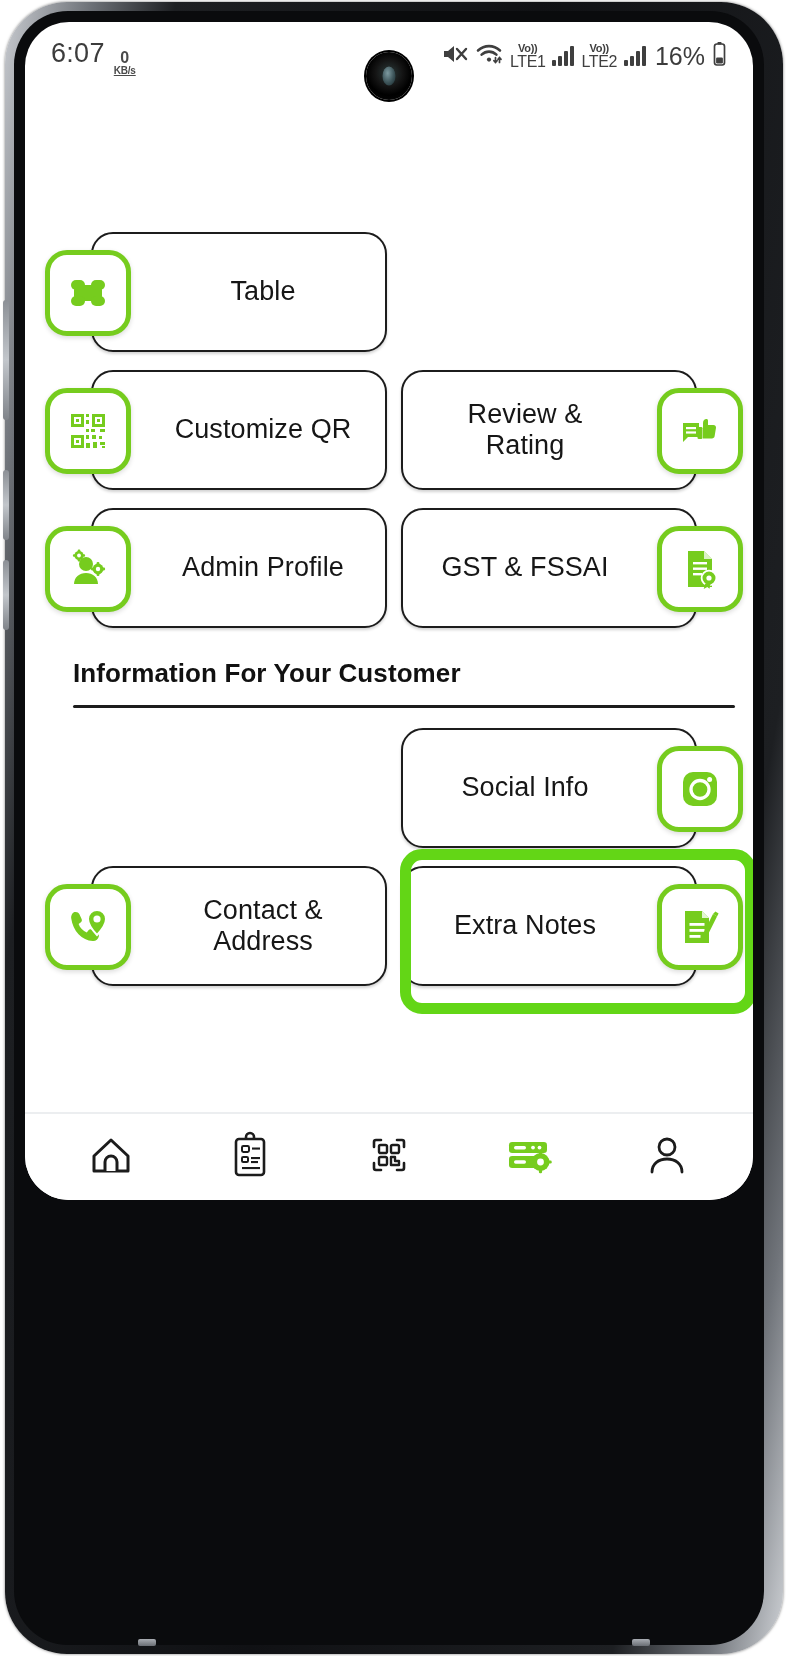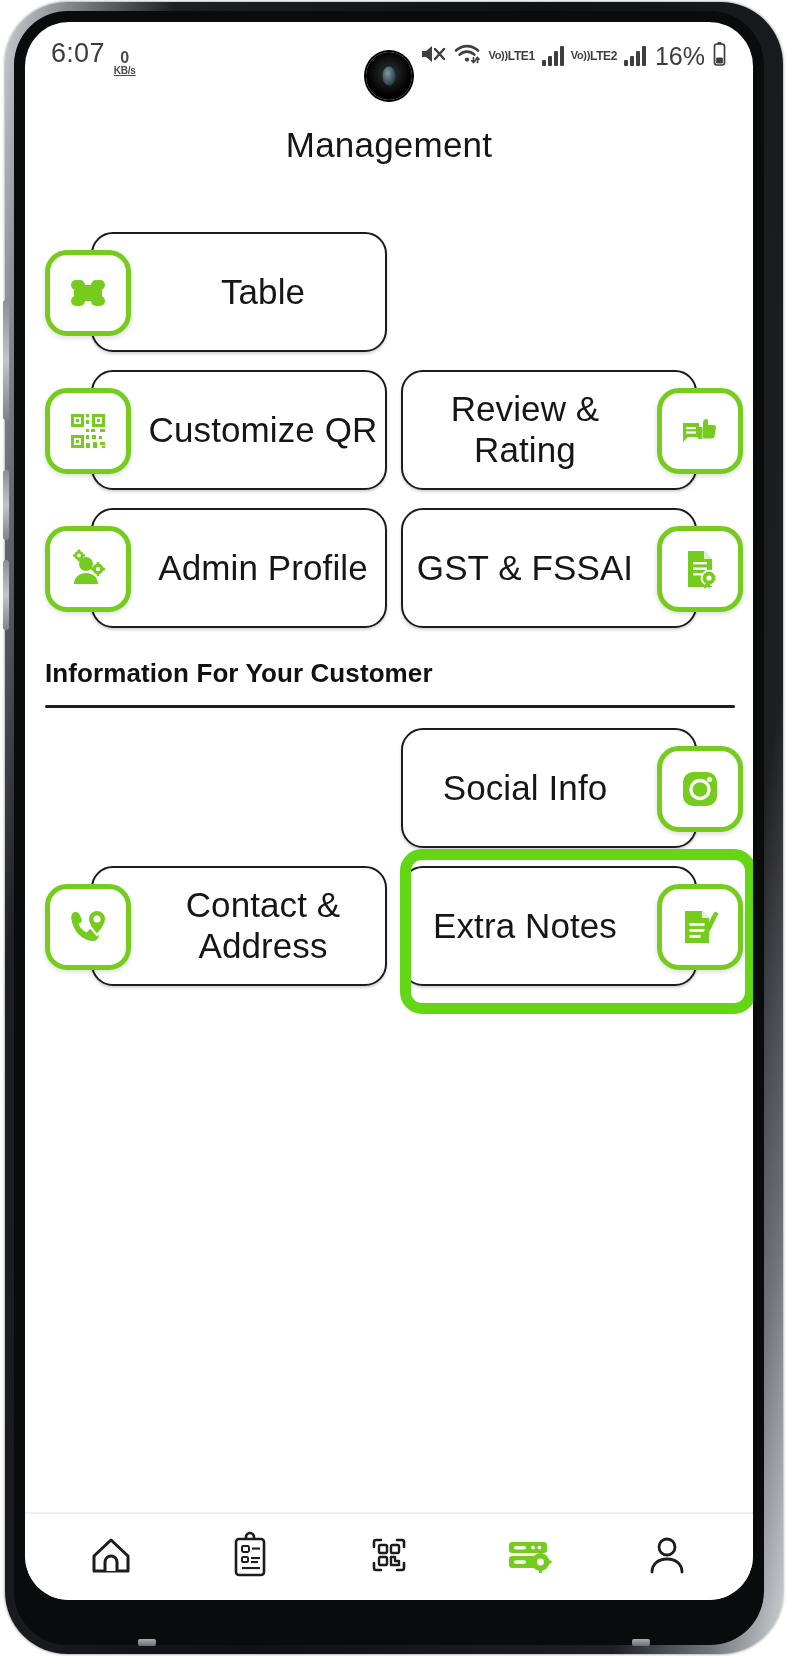--- a/index.html
+++ b/index.html
@@ -40,21 +40,21 @@
     position:absolute; bottom:10px; width:18px; height:7px;
     border-radius:2px;
     background:linear-gradient(180deg,#a9adb3,#6a6e74);
   }
   .foot-l{ left:138px; }
   .foot-r{ right:138px; }
 
   
   #screen{
     position:absolute;
-    left:25px; top:22px; width:728px; height:1578px;
+    left:25px; top:22px; width:728px; height:1178px;
     border-radius:44px;
     background:#ffffff;
     overflow:hidden;
   }
 
   
   .statusbar{
     position:absolute; left:0; top:0; width:728px; height:68px;
     display:flex; align-items:center; justify-content:space-between;
     padding:0 26px;
@@ -64,25 +64,25 @@
   .sb-time{ font-size:27px; letter-spacing:.3px; color:#3c3c3c; }
   .sb-speed{
     display:flex; flex-direction:column; align-items:center;
     line-height:1; position:relative; top:1px;
   }
   .sb-speed-num{ font-size:16px; font-weight:600; color:#4a4a4a; }
   .sb-speed-unit{ font-size:10px; font-weight:700; color:#4a4a4a; letter-spacing:-.2px;text-decoration:underline; }
 
   .sb-right{ display:flex; align-items:center; gap:7px; }
   .volte{
-    display:flex; flex-direction:row; line-height:1;
+    display:flex; flex-direction:column; align-items:center; line-height:1;
     color:#3f3f3f;
   }
   .volte-top{ font-size:11px; font-weight:700; letter-spacing:-.3px; }
-  .volte-bot{ font-size:12px; font-weight:700; letter-spacing:-.4px; }
+  .volte-bot{ font-size:16px; font-weight:400; letter-spacing:-.4px; }
   .bars{ display:flex; align-items:flex-end; gap:2px; height:20px; }
   .bars i{ display:block; width:4px; background:#3f3f3f; border-radius:1px; }
   .bars i:nth-child(1){ height:6px; }
   .bars i:nth-child(2){ height:10px; }
   .bars i:nth-child(3){ height:15px; }
   .bars i:nth-child(4){ height:20px; }
   .sb-batt-pct{ font-size:25px; color:#3c3c3c; margin-left:2px; }
 
   
   .camera{
@@ -121,21 +121,21 @@
 
   .card{
     position:absolute; inset:0;
     border:2px solid #1c1c1c;
     border-radius:22px;
     background:#fff;
     display:flex; align-items:center; justify-content:center;
     box-shadow:0 2px 3px rgba(0,0,0,.18);
   }
   .card-label{
-    font-size:35px; font-weight:400; color:#161616;
+    font-size:27px; font-weight:400; color:#161616;
     text-align:center; line-height:1.16;
     letter-spacing:.1px;
     max-width:240px;
   }
   .cell.left  .card-label{ transform:translateX(24px); }
   .cell.right .card-label{ transform:translateX(-24px); }
 
   .badge{
     position:absolute; top:18px;
     width:86px; height:86px;
@@ -145,21 +145,21 @@
     display:flex; align-items:center; justify-content:center;
     box-shadow:0 2px 5px rgba(0,0,0,.14);
     z-index:3;
   }
   .cell.left  .badge{ left:-46px; }
   .cell.right .badge{ right:-46px; }
   .badge svg{ display:block; }
 
   
   .section{
-    position:absolute; left:0; top:636px; width:728px;
+    position:absolute; left:0; top:636px; width:728px;padding-left:28px;
   }
   .section-title{
     margin-left:20px;
     font-size:26px; font-weight:700; color:#111;
     letter-spacing:.1px;
   }
   .section-rule{
     margin:16px 18px 0 20px;
     height:3px; background:#1d1d1d; border-radius:2px;
   }
@@ -252,21 +252,20 @@
             <rect x="2.5" y="3" width="10" height="21" rx="2.4" stroke="#3f3f3f" stroke-width="1.7" fill="none"></rect>
             <rect x="5.4" y="1" width="4.2" height="2.6" rx="1" fill="#3f3f3f"></rect>
             <rect x="4.1" y="16.5" width="6.8" height="6" rx="1.2" fill="#3f3f3f"></rect>
           </svg>
         </span>
       </div>
     </div>
 
     <div class="camera"></div>
 
-    <div class="page-title">Management</div>
 
     <div class="grid">
 
       <div class="row">
         <div class="cell left">
           <div class="card">
             <div class="card-label">Table</div>
           </div>
           <div class="badge">
             <svg width="50" height="50" viewBox="0 0 50 50">

